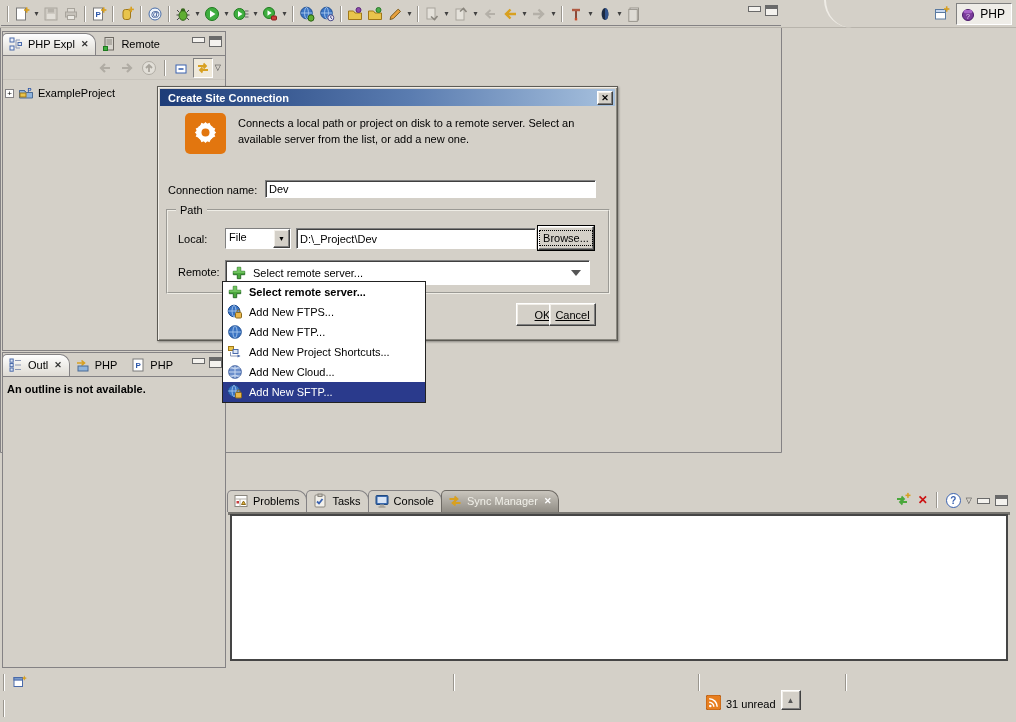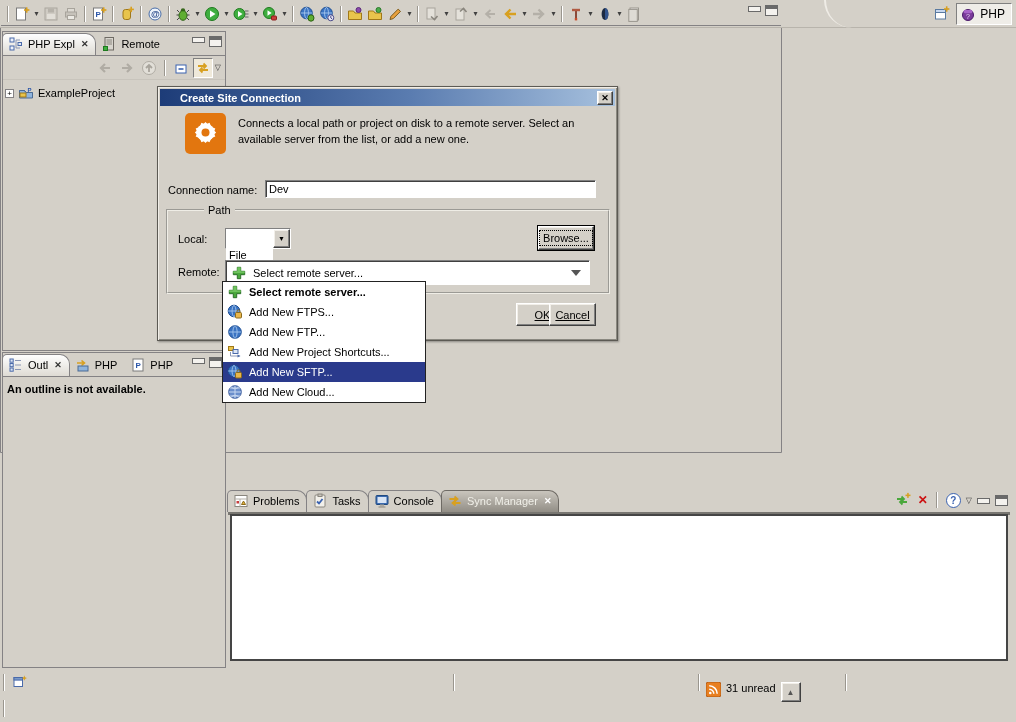--- a/index.html
+++ b/index.html
@@ -62,39 +62,39 @@
   #console-content { position:absolute; left:2px; top:27px; width:778px; height:147px; background:#fff; border:2px solid #454545; }
   #console-tools { position:absolute; right:2px; top:3px; display:flex; align-items:center; gap:5px; height:20px; }
   .red-x { color:#cc1111; font-weight:bold; font-size:12px; }
   .help-circle { width:15px; height:15px; border-radius:50%; background:#fff; border:1.5px solid #3a62b0; color:#3a62b0; font-weight:bold; font-size:10px; display:flex; align-items:center; justify-content:center; }
 
   
   #status-bar { position:absolute; left:0; top:668px; width:1016px; height:54px; background:#d4d0c8; }
   #status-row1 { position:absolute; left:0; top:2px; width:1016px; height:26px; }
   #status-row2 { position:absolute; left:0; top:28px; width:1016px; height:26px; }
   .srow-sep { position:absolute; top:4px; height:17px; width:0; border-left:1px solid #9a968e; border-right:1px solid #fff; }
-  #unread-group { position:absolute; left:706px; top:12px; display:flex; align-items:flex-start; gap:5px; }
+  #unread-group { position:absolute; left:706px; top:20px; display:flex; align-items:flex-end; gap:5px; }
   #unread-up-button { width:20px; height:20px; display:flex; align-items:center; justify-content:center; font-size:8px; color:#555; }
 
   
   #dialog { position:absolute; left:157px; top:86px; width:461px; height:255px; background:#d4d0c8; z-index:10;
             border:1px solid #5c5a54; box-shadow:inset 1px 1px 0 #f0ede7, inset -1px -1px 0 #8a8880, 1px 1px 2px rgba(0,0,0,.35); }
   #dialog-titlebar { position:absolute; left:2px; top:2px; right:2px; height:17px;
             background:linear-gradient(90deg,#1d3c78,#5a7cb0 55%,#a7c1de); display:flex; align-items:center; }
-  #dialog-title { color:#fff; font-weight:bold; padding-left:20px; flex:1; }
+  #dialog-title { color:#fff; font-weight:bold; padding-left:8px; flex:1; }
   #dialog-close { width:16px; height:14px; margin-right:2px; font-size:9px; font-weight:bold; display:flex; align-items:center; justify-content:center; }
   #dialog-gear { position:absolute; left:27px; top:26px; }
   #dialog-desc { position:absolute; left:80px; top:28px; width:378px; line-height:16px; }
   #conn-label { position:absolute; left:10px; top:97px; }
   #conn-input { position:absolute; left:107px; top:93px; width:331px; height:18px; font:11px "Liberation Sans",sans-serif; padding:1px 3px; outline:none; }
   #path-group { position:absolute; left:8px; top:122px; width:444px; height:85px; border:2px groove #efede6; }
-  #path-legend { position:absolute; left:8px; top:-7px; background:#d4d0c8; padding:0 4px;margin-left:28px; }
+  #path-legend { position:absolute; left:8px; top:-7px; background:#d4d0c8; padding:0 4px; }
   #local-label { position:absolute; left:10px; top:22px; }
   #local-combo { position:absolute; left:57px; top:17px; width:66px; height:21px; display:flex; }
-  #local-combo .cval { flex:1; padding:20px 3px; background:#fff; }
+  #local-combo .cval { flex:1; padding:2px 3px; background:#fff; }
   .combo-btn { width:17px; display:flex; align-items:center; justify-content:center; font-size:7px; color:#000; }
   #local-path-input { position:absolute; left:128px; top:17px; width:240px; height:21px; font:11px "Liberation Sans",sans-serif; padding:1px 3px; outline:none; }
   #browse-button { position:absolute; left:370px; top:15px; width:56px; height:24px; font:11px "Liberation Sans",sans-serif;
                    box-shadow:inset -1px -1px 0 #808080, inset 1px 1px 0 #f2efe9, 0 0 0 1px #000; }
   #browse-button .focus-rect { display:inline-block; border:1px dotted #000; padding:1px 3px; }
   #remote-label { position:absolute; left:10px; top:55px; }
   #remote-combo { position:absolute; left:57px; top:49px; width:365px; height:25px; display:flex; align-items:center; gap:6px; padding-left:5px; }
   .flat-tri { width:0; height:0; border-left:5px solid transparent; border-right:5px solid transparent; border-top:6px solid #555; margin-left:auto; margin-right:8px; }
   #ok-button { position:absolute; left:358px; top:216px; width:53px; height:23px; font:11px "Liberation Sans",sans-serif; }
   #cancel-button { position:absolute; left:391px; top:216px; width:47px; height:23px; font:11px "Liberation Sans",sans-serif; }
@@ -516,20 +516,21 @@
   <div id="dialog-desc">Connects a local path or project on disk to a remote server. Select an available server from the list, or add a new one.</div>
   <span id="conn-label" class="lbl">Connection name:</span>
   <input id="conn-input" class="sunken" type="text" value="Dev" style="">
   <div id="path-group">
     <span id="path-legend">Path</span>
     <span id="local-label" class="lbl">Local:</span>
     <div id="local-combo" class="sunken">
       <span class="cval">File</span>
       <span class="combo-btn raised">▼</span>
     </div>
+    <input id="local-path-input" class="sunken" type="text" value="D:\_Project\Dev" style="">
     <button id="browse-button" class="raised"><span class="focus-rect">Browse...</span></button>
     <span id="remote-label" class="lbl">Remote:</span>
     <div id="remote-combo" class="sunken">
       <svg class="icon16" viewBox="0 0 16 16">
           <path d="M6.3 2.3h3.4v4h4v3.4h-4v4H6.3v-4h-4V6.3h4z" fill="#4aa83c" stroke="#2c6e2a"></path>
           <path d="M6.3 2.3h3.4v4h4v1.7H2.3V6.3h4z" fill="#6fc25e" stroke="none"></path>
         </svg>
       <span class="lbl">Select remote server...</span>
       <span class="flat-tri"></span>
     </div>
@@ -564,29 +565,29 @@
   </div>
   <div class="dd-item">
     <svg class="icon16" viewBox="0 0 16 16">
         <rect x="1.5" y="2.5" width="5" height="4" fill="#e8c44c" stroke="#a07818"></rect>
         <rect x="6" y="5.5" width="5" height="4" fill="#dde6f4" stroke="#4a6aaa"></rect>
         <path d="M3.5 8v4h9" stroke="#8a96b4" fill="none"></path>
         <path d="M10.5 10.5l3 1.5-3 1.5z" fill="#4a6aaa"></path>
       </svg>
     <span class="lbl">Add New Project Shortcuts...</span>
   </div>
+  <div class="dd-item">
+    <svg class="icon16" viewBox="0 0 16 16">
+        <circle cx="8" cy="8" r="6.3" fill="#6a8ecC" stroke="#3a5a9a"></circle>
+        <path d="M1.7 8h12.6M8 1.7v12.6M3 4h10M3 12h10M4 2.5c2 3 6 3 8 0M4 13.5c2-3 6-3 8 0" stroke="#c8d8f0" fill="none"></path>
+      </svg>
+    <span class="lbl">Add New Cloud...</span>
+  </div>
   <div class="dd-item sel">
     <svg class="icon16" viewBox="0 0 16 16">
         <circle cx="7" cy="7" r="5.8" fill="#3a73c2" stroke="#1d4e94"></circle>
         <path d="M1.2 7h11.6M7 1.2c2.6 1.8 2.6 9.8 0 11.6M7 1.2c-2.6 1.8-2.6 9.8 0 11.6" stroke="#9cc0ea" fill="none"></path>
         <rect x="8.5" y="8.5" width="6" height="5.5" rx="1" fill="#e8b64c" stroke="#8a6a1c"></rect>
         <path d="M10 8.5V7.4a1.5 1.5 0 0 1 3 0v1.1" stroke="#8a6a1c" fill="none"></path>
       </svg>
     <span class="lbl">Add New SFTP...</span>
   </div>
-  <div class="dd-item">
-    <svg class="icon16" viewBox="0 0 16 16">
-        <circle cx="8" cy="8" r="6.3" fill="#6a8ecC" stroke="#3a5a9a"></circle>
-        <path d="M1.7 8h12.6M8 1.7v12.6M3 4h10M3 12h10M4 2.5c2 3 6 3 8 0M4 13.5c2-3 6-3 8 0" stroke="#c8d8f0" fill="none"></path>
-      </svg>
-    <span class="lbl">Add New Cloud...</span>
-  </div>
 </div>
 
 </body></html>

